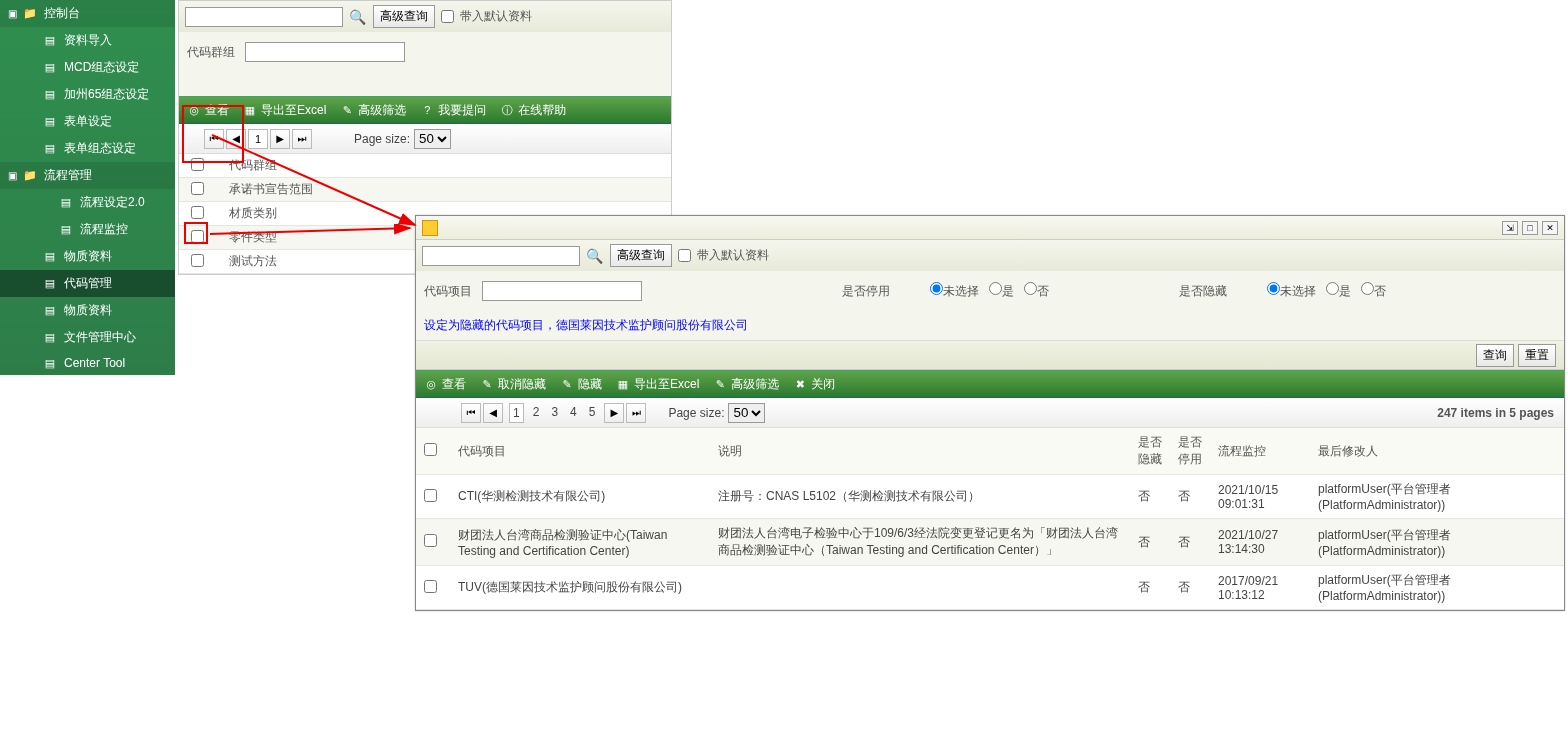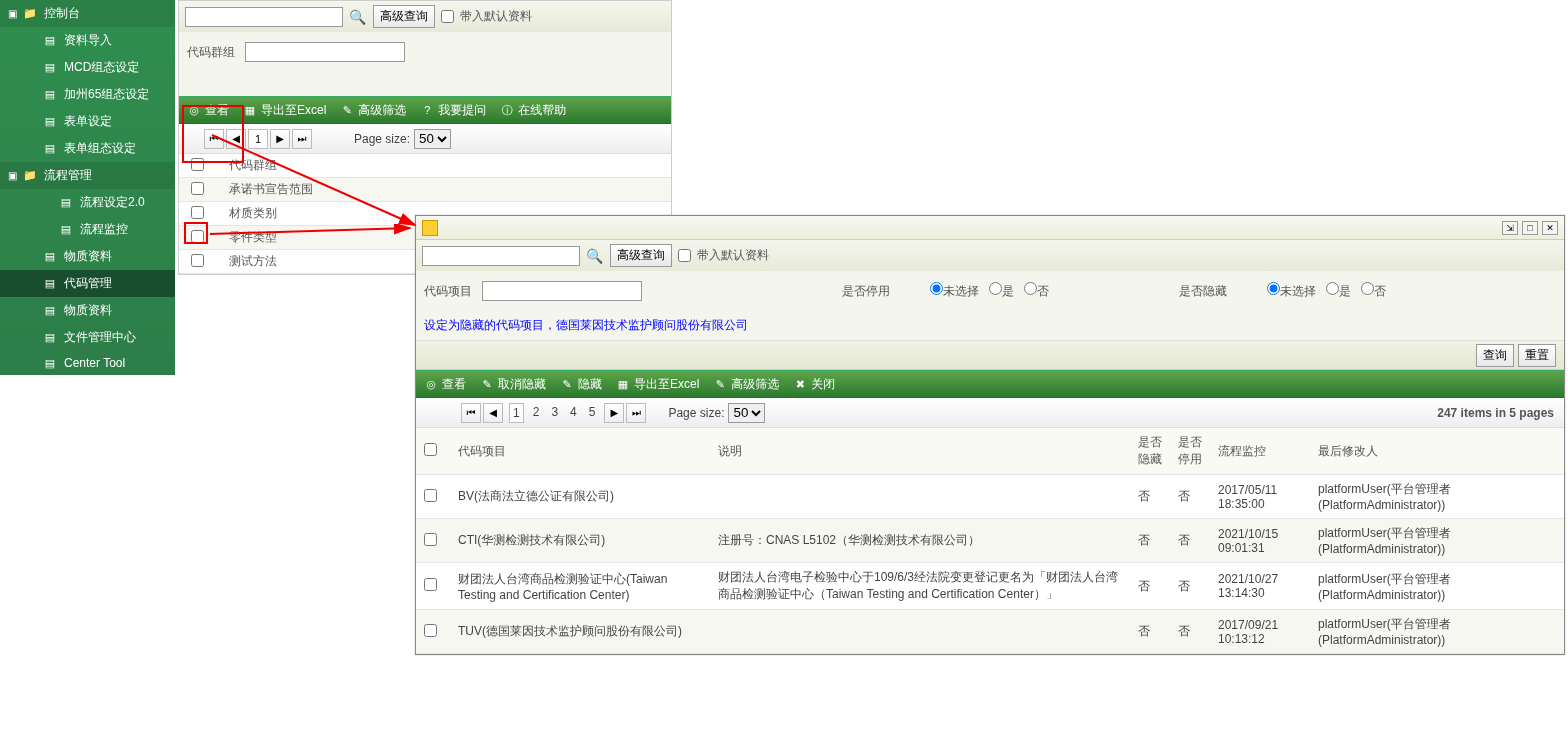--- a/index.html
+++ b/index.html
@@ -305,29 +305,20 @@
       <th class="col-desc">说明</th>
       <th class="col-yn">是否隐藏</th>
       <th class="col-yn">是否停用</th>
       <th class="col-time">流程监控</th>
       <th class="col-user">最后修改人</th>
     </tr>
       </thead>
     <tbody id="tbody2">
         <tr>
           <td class="col-cb"><input type="checkbox" style=""></td>
-          <td class="col-item">BV(法商法立德公证有限公司)</td>
-          <td class="col-desc"></td>
-          <td class="col-yn">否</td>
-          <td class="col-yn">否</td>
-          <td class="col-time">2017/05/11 18:35:00</td>
-          <td class="col-user">platformUser(平台管理者(PlatformAdministrator))</td>
-        </tr>
-        <tr>
-          <td class="col-cb"><input type="checkbox" style=""></td>
           <td class="col-item">CTI(华测检测技术有限公司)</td>
           <td class="col-desc">注册号：CNAS L5102（华测检测技术有限公司）</td>
           <td class="col-yn">否</td>
           <td class="col-yn">否</td>
           <td class="col-time">2021/10/15 09:01:31</td>
           <td class="col-user">platformUser(平台管理者(PlatformAdministrator))</td>
         </tr>
         <tr>
           <td class="col-cb"><input type="checkbox" style=""></td>
           <td class="col-item">财团法人台湾商品检测验证中心(Taiwan Testing and Certification Center)</td>

